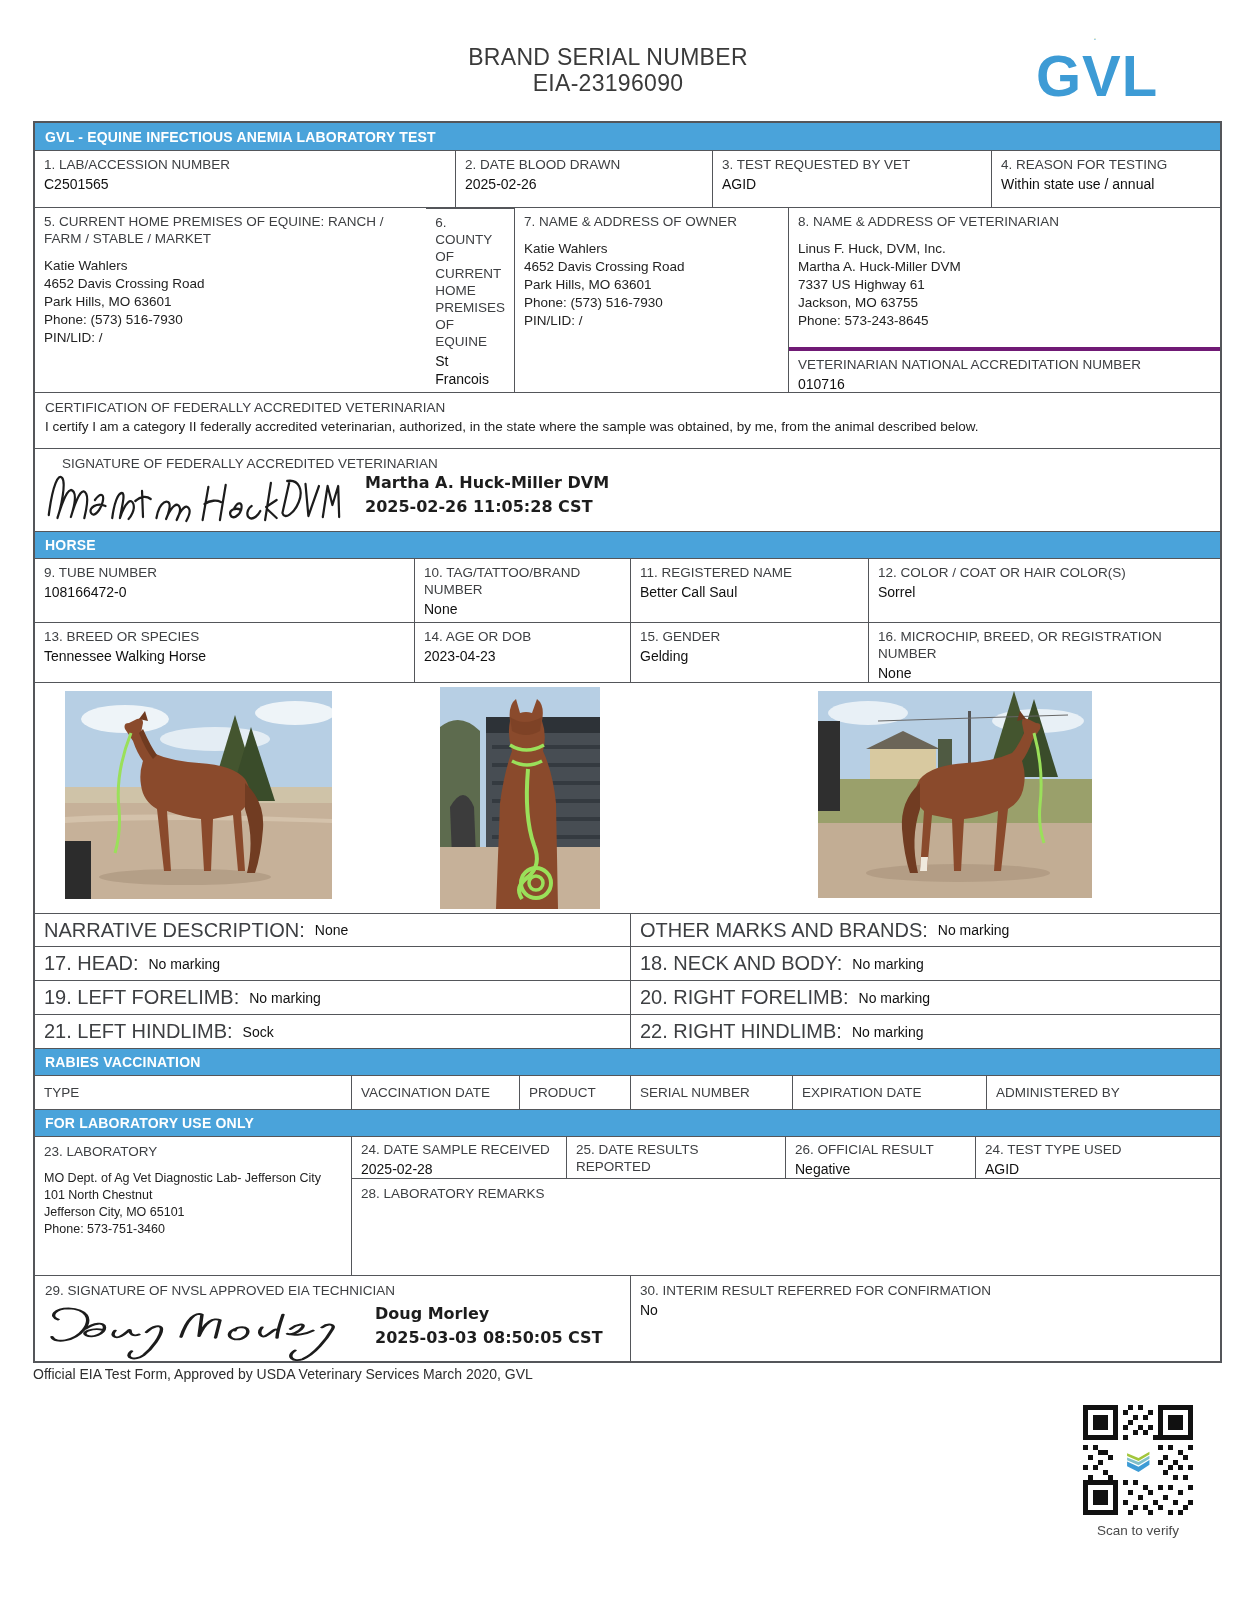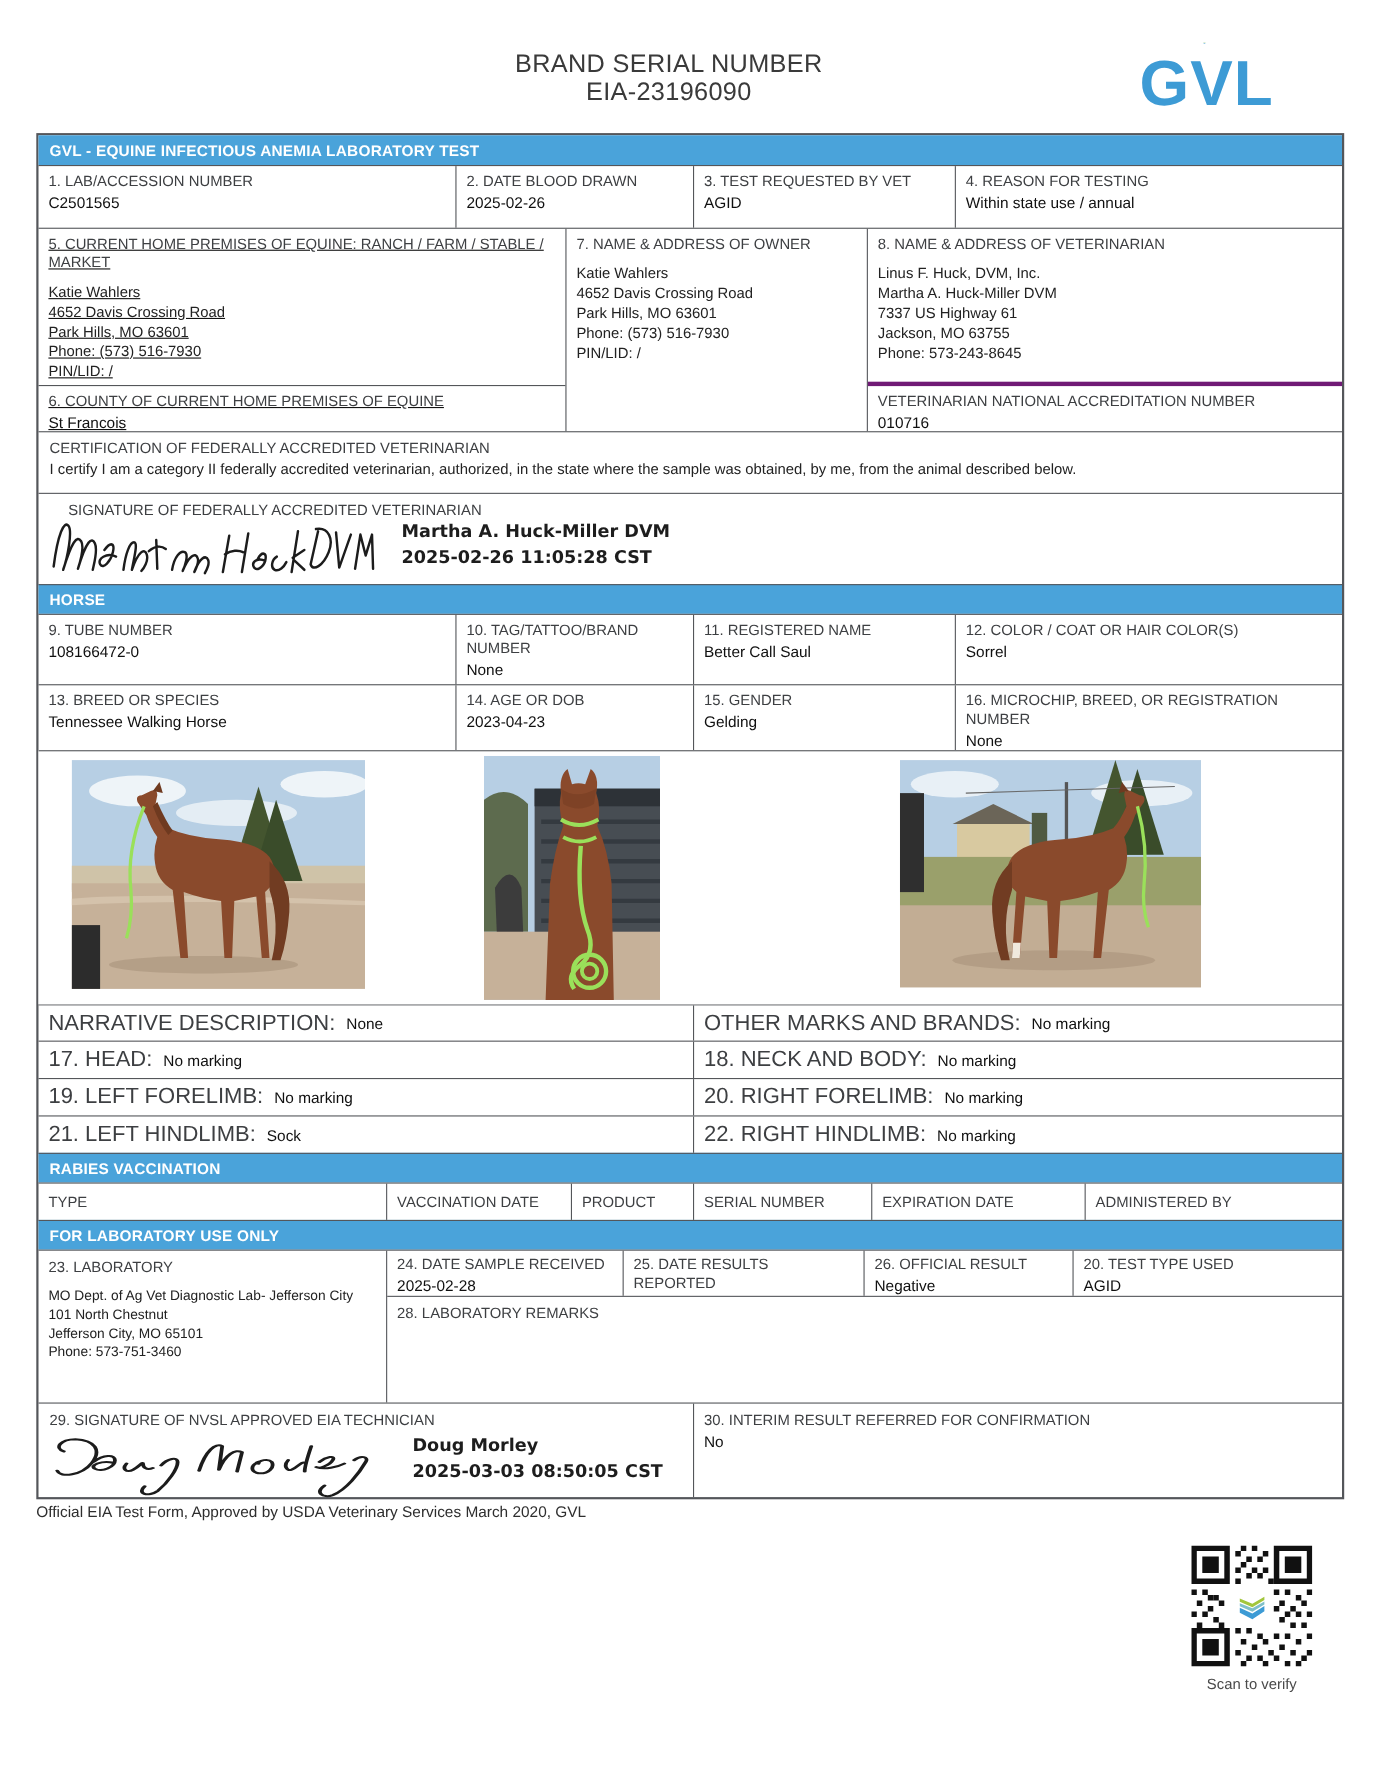--- a/index.html
+++ b/index.html
@@ -24,25 +24,25 @@
   .cell { padding:5px 9px; overflow:hidden; }
   .cell + .cell, .bl { border-left:1px solid #54565A; }
   .lbl { font-size:13.5px; color:#3d3f42; line-height:17px; }
   .val { font-size:14px; color:#101010; line-height:18px; margin-top:2px; }
   .addr { margin-top:10px; }
   .addr div { font-size:13.5px; color:#222; line-height:18px; }
   .inline-field { display:flex; align-items:center; padding:0 9px; }
   .inline-field .lbl { font-size:20px; }
   .inline-field .val { margin:0 0 0 10px; }
 
-  .r1 { height:57px; }
+  .r1 { height:57px;gap:41px; }
   .r1 .c1 { width:379px; } .r1 .c2 { width:216px; } .r1 .c3 { width:238px; } .r1 .c4 { flex:1; }
 
   .r578 { height:185px; }
-  .colstack { width:479px; display:flex; flex-direction:column;text-decoration:underline; }
+  .colstack { width:479px; display:flex; flex-direction:row; }
   .box5 { height:142px; padding:5px 9px; }
   .box6 { flex:1; border-top:1px solid #54565A; padding:5px 9px; }
   .box7 { width:274px; padding:5px 9px; }
   .colstack8 { flex:1; display:flex; flex-direction:column; }
   .box8 { height:142px; padding:5px 9px; }
   .boxacc { flex:1; border-top:4px solid #701a75; padding:5px 9px;margin-top:12px; }
 
   .cert { height:55px; padding:6px 10px; }
   .cert .txt { font-size:13.5px; color:#222; line-height:18px; margin-top:2px; }
 
@@ -409,21 +409,21 @@
           </div>
           <div class="cell lc2">
             <div class="lbl">25. DATE RESULTS REPORTED</div>
             <div class="val">2025-03-03</div>
           </div>
           <div class="cell lc3">
             <div class="lbl">26. OFFICIAL RESULT</div>
             <div class="val">Negative</div>
           </div>
           <div class="cell lc4">
-            <div class="lbl">20. TEST TYPE USED</div>
+            <div class="lbl">24. TEST TYPE USED</div>
             <div class="val">AGID</div>
           </div>
         </div>
         <div class="lab28">
           <div class="lbl">28. LABORATORY REMARKS</div>
         </div>
       </div>
     </div>
 
     <div class="frow r29">

